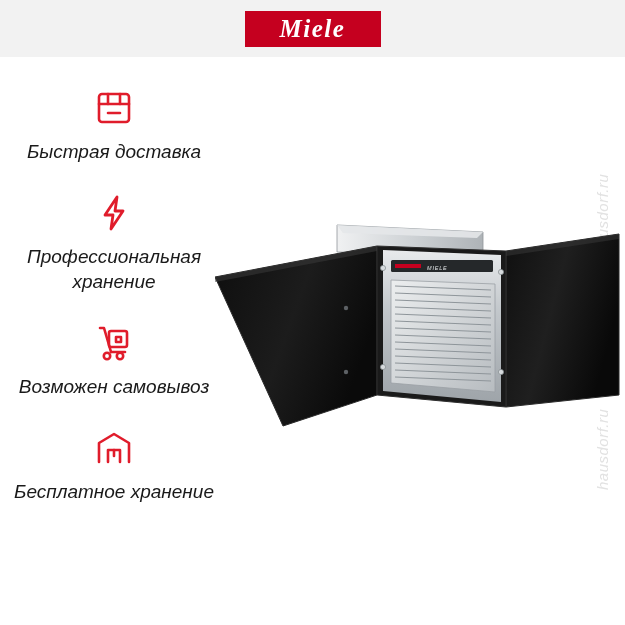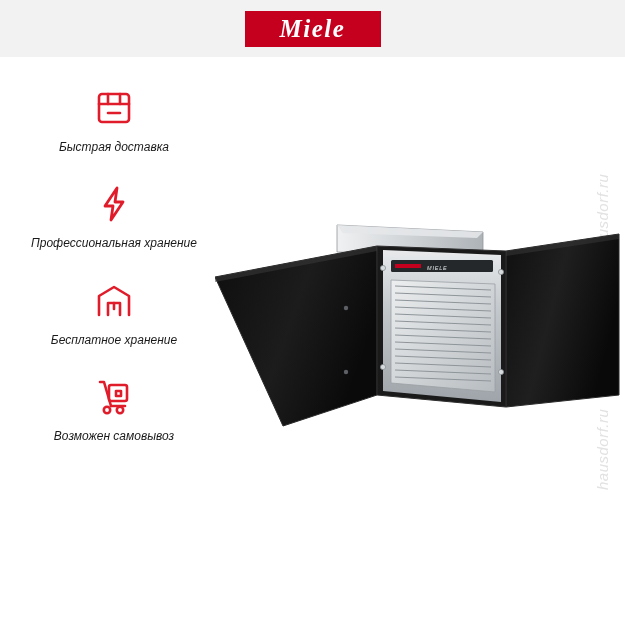--- a/index.html
+++ b/index.html
@@ -63,21 +63,21 @@
   .feature-icon {
     width: 46px;
     height: 46px;
     display: flex;
     align-items: center;
     justify-content: center;
   }
   .feature-label {
     margin-top: 9px;
     color: #1a1a1a;
-    font-size: 12px;
+    font-size: 19px;
     line-height: 1.28;
     text-align: center;
     max-width: 200px;
   }
   
   .wm {
     position: absolute;
     color: #e2e2e2;
     font-size: 15px;
     letter-spacing: 0.5px;
@@ -128,40 +128,40 @@
         <svg width="44" height="44" viewBox="0 0 44 44" fill="none" stroke="#e01c2b" stroke-width="2.8" stroke-linecap="round" stroke-linejoin="round">
           <path d="M25 6 L13 24 H21 L19 38 L31 20 H23 Z"></path>
         </svg>
       </div>
       <div class="feature-label">Профессиональная хранение</div>
     </div>
 
     <div class="feature">
       <div class="feature-icon">
         <svg width="44" height="44" viewBox="0 0 44 44" fill="none" stroke="#e01c2b" stroke-width="2.6" stroke-linecap="round" stroke-linejoin="round">
-          <path d="M7 36 V17 L22 8 L37 17 V36"></path>
-          <path d="M16 36 V24 H28 V36"></path>
-          <line x1="22" y1="24" x2="22" y2="30"></line>
-        </svg>
-      </div>
-      <div class="feature-label">Бесплатное хранение</div>
-    </div>
-
-    <div class="feature">
-      <div class="feature-icon">
-        <svg width="44" height="44" viewBox="0 0 44 44" fill="none" stroke="#e01c2b" stroke-width="2.6" stroke-linecap="round" stroke-linejoin="round">
           <path d="M8 7 L12 7 L19 31"></path>
           <rect x="17" y="10" width="18" height="16" rx="2"></rect>
           <rect x="24" y="16" width="5" height="5"></rect>
           <circle cx="15" cy="35" r="3.2"></circle>
           <circle cx="28" cy="35" r="3.2"></circle>
           <line x1="19" y1="31" x2="33" y2="31"></line>
         </svg>
       </div>
       <div class="feature-label">Возможен самовывоз</div>
+    </div>
+
+    <div class="feature">
+      <div class="feature-icon">
+        <svg width="44" height="44" viewBox="0 0 44 44" fill="none" stroke="#e01c2b" stroke-width="2.6" stroke-linecap="round" stroke-linejoin="round">
+          <path d="M7 36 V17 L22 8 L37 17 V36"></path>
+          <path d="M16 36 V24 H28 V36"></path>
+          <line x1="22" y1="24" x2="22" y2="30"></line>
+        </svg>
+      </div>
+      <div class="feature-label">Бесплатное хранение</div>
     </div>
   </div>
 
   <div class="wm" style="left:624px; top:150px;">hausdorf.ru</div>
   <div class="wm" style="left:594px; top:255px;">hausdorf.ru</div>
   <div class="wm" style="left:624px; top:385px;">hausdorf.ru</div>
   <div class="wm" style="left:594px; top:490px;">hausdorf.ru</div>
 
   <div class="hood">
     <svg width="405" height="235" viewBox="0 0 405 235">

